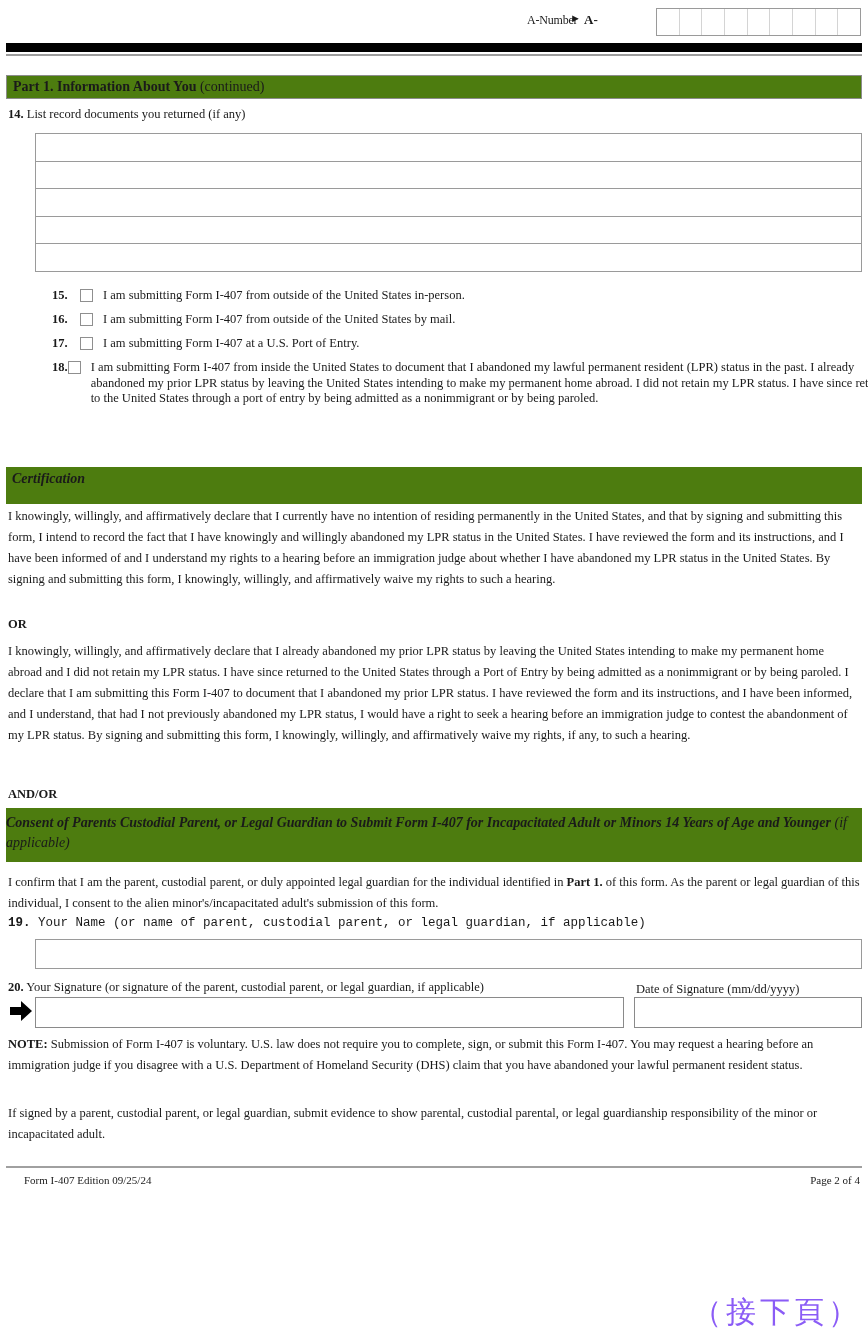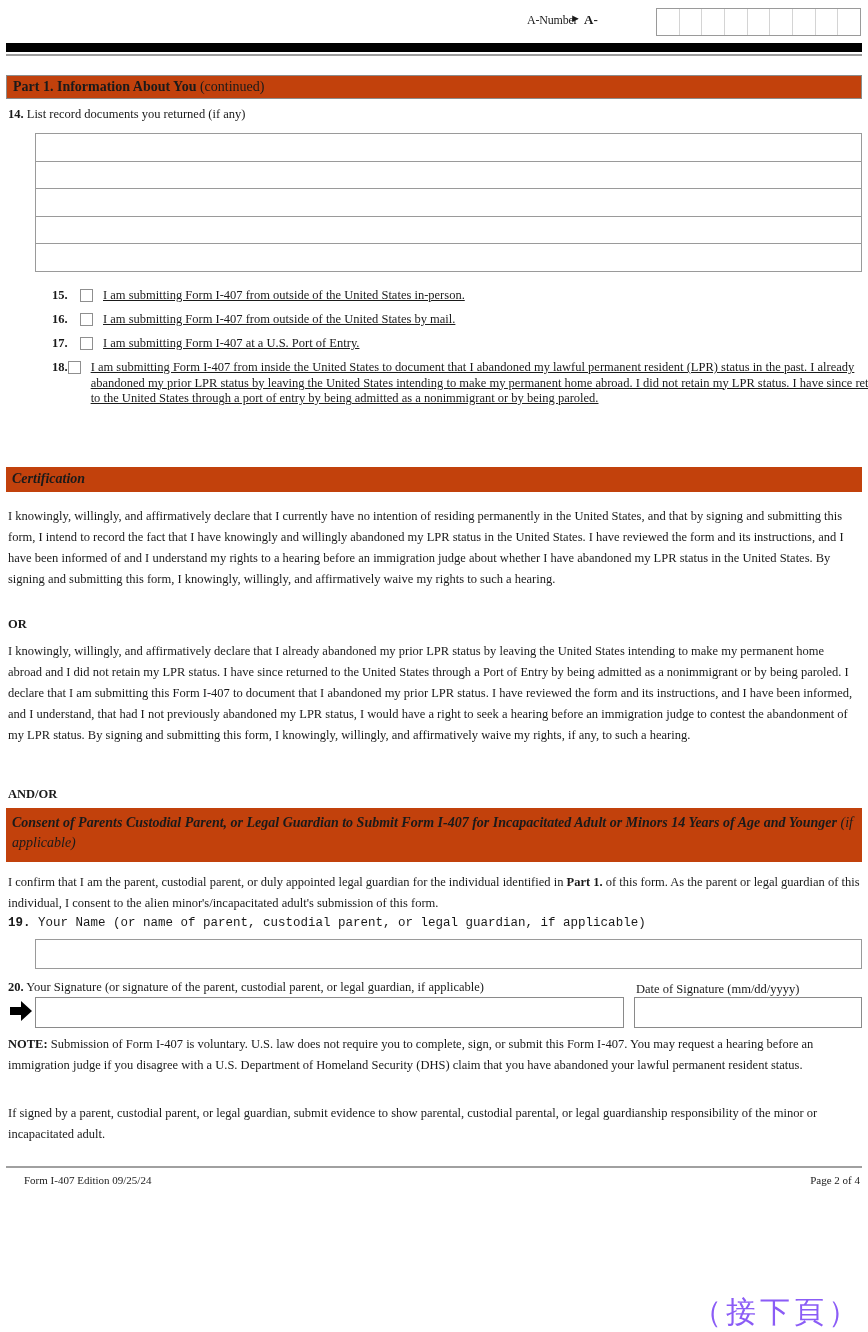--- a/index.html
+++ b/index.html
@@ -19,21 +19,21 @@
       border: 1px solid #9a9a9a; box-sizing: border-box; display: flex;
     }
     .anum-cell { flex: 1; border-right: 1px solid #d4d4d4; }
     .anum-cell:last-child { border-right: none; }
 
     .topbar { left: 6px; top: 43px; width: 856px; height: 9px; background: #000; }
     .topbar-line { left: 6px; top: 54px; width: 856px; height: 2px; background: #9d9d9d; }
 
     
     .section-header {
-      background: #c2410c; box-sizing: border-box;
+      background: #4d7c0f; box-sizing: border-box;
     }
     .part1-header {
       left: 6px; top: 75px; width: 856px; height: 24px;
       border: 1px solid #8c8c8c; padding: 3px 6px; font-size: 14px;
     }
     .part1-header b { font-weight: bold; }
 
     .item-num { font-weight: bold; font-size: 12.5px; }
     .item14-label { left: 8px; top: 107px; }
 
@@ -44,40 +44,40 @@
     }
     .text-line { flex: 1; border-bottom: 1px solid #9a9a9a; }
     .text-line:last-child { border-bottom: none; }
 
     .cb-row { left: 8px; display: flex; align-items: flex-start; margin-left: 44px; }
     .cb-row .item-num { width: 28px; display: inline-block; }
     .checkbox {
       width: 13px; height: 13px; border: 1px solid #8f8f8f; box-sizing: border-box;
       margin-right: 10px; margin-top: 1px; flex-shrink: 0; background: #fff;
     }
-    .cb-text { line-height: 15.5px; text-decoration: underline; }
+    .cb-text { line-height: 15.5px; }
     .cb15 { top: 288px; }
     .cb16 { top: 312px; }
     .cb17 { top: 336px; }
     .cb18 { top: 360px; width: 850px; }
 
     .cert-header {
-      left: 6px; top: 467px; width: 856px; height: 25px;
+      left: 6px; top: 467px; width: 856px; height: 37px;
       padding: 4px 6px; font-weight: bold; font-style: italic; font-size: 14px;
     }
 
     .para { left: 8px; width: 852px; line-height: 21px; font-size: 12.5px; }
     .p1 { top: 506px; }
     .or-label { left: 8px; top: 617px; font-weight: bold; font-size: 12.5px; }
     .p2 { top: 641px; }
     .andor-label { left: 8px; top: 787px; font-size: 12.5px; font-weight: bold; }
 
     .consent-header {
       left: 6px; top: 808px; width: 856px; height: 54px;
-      padding: 5px 6px; font-weight: bold; font-style: italic; font-size: 14px; line-height: 20px;
+      padding: 5px 0; font-weight: bold; font-style: italic; font-size: 14px; line-height: 20px;
     }
     .consent-header .ia { font-weight: normal; }
 
     .p3 { top: 872px; }
     .item19-label { left: 8px; top: 916px; font-family: Liberation Mono, monospace; }
     .item19-input {
       left: 35px; top: 939px; width: 827px; height: 30px;
       border: 1px solid #9a9a9a; box-sizing: border-box; background: #fff;
     }
     .item20-label { left: 8px; top: 980px; }

